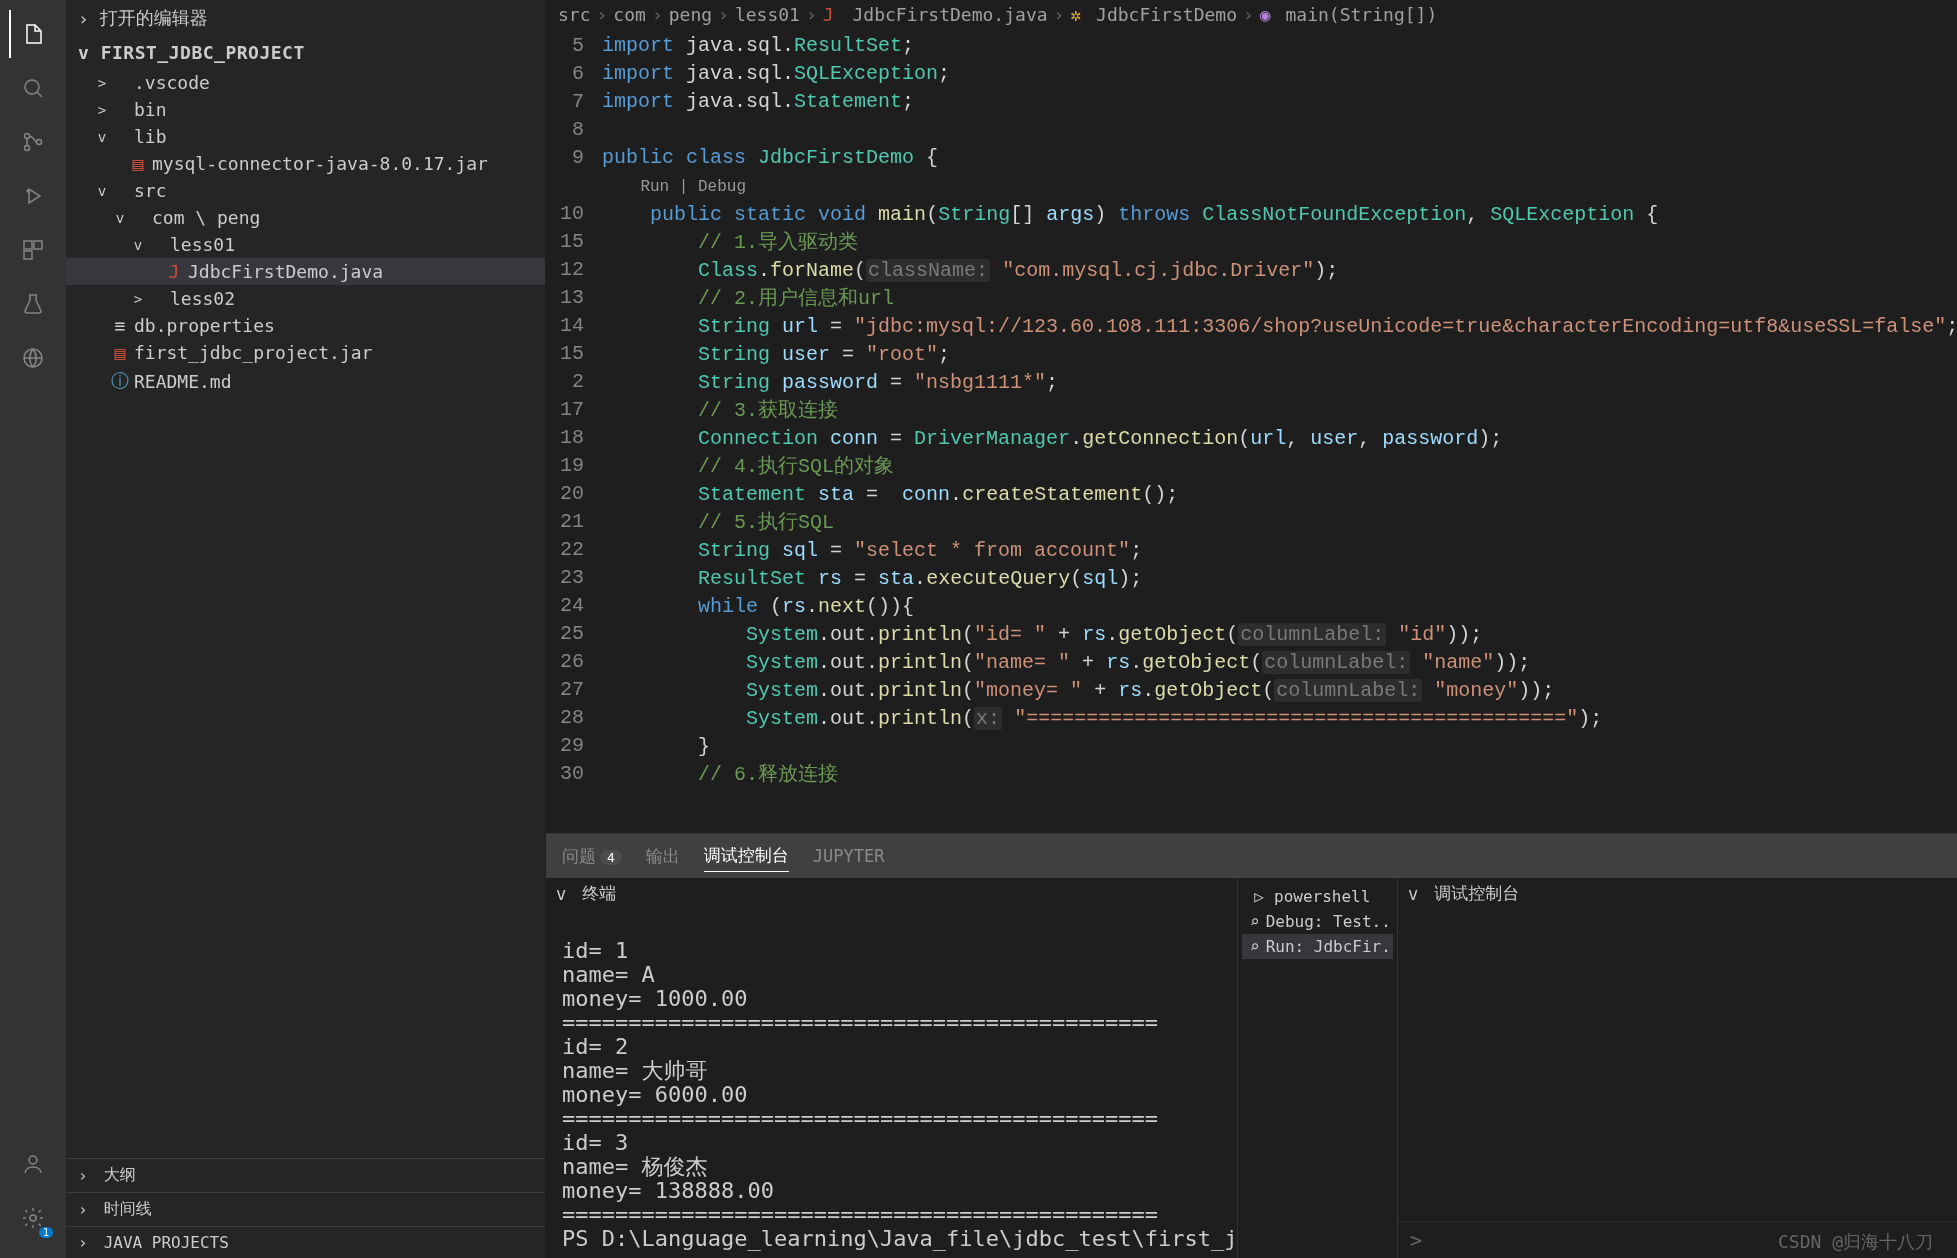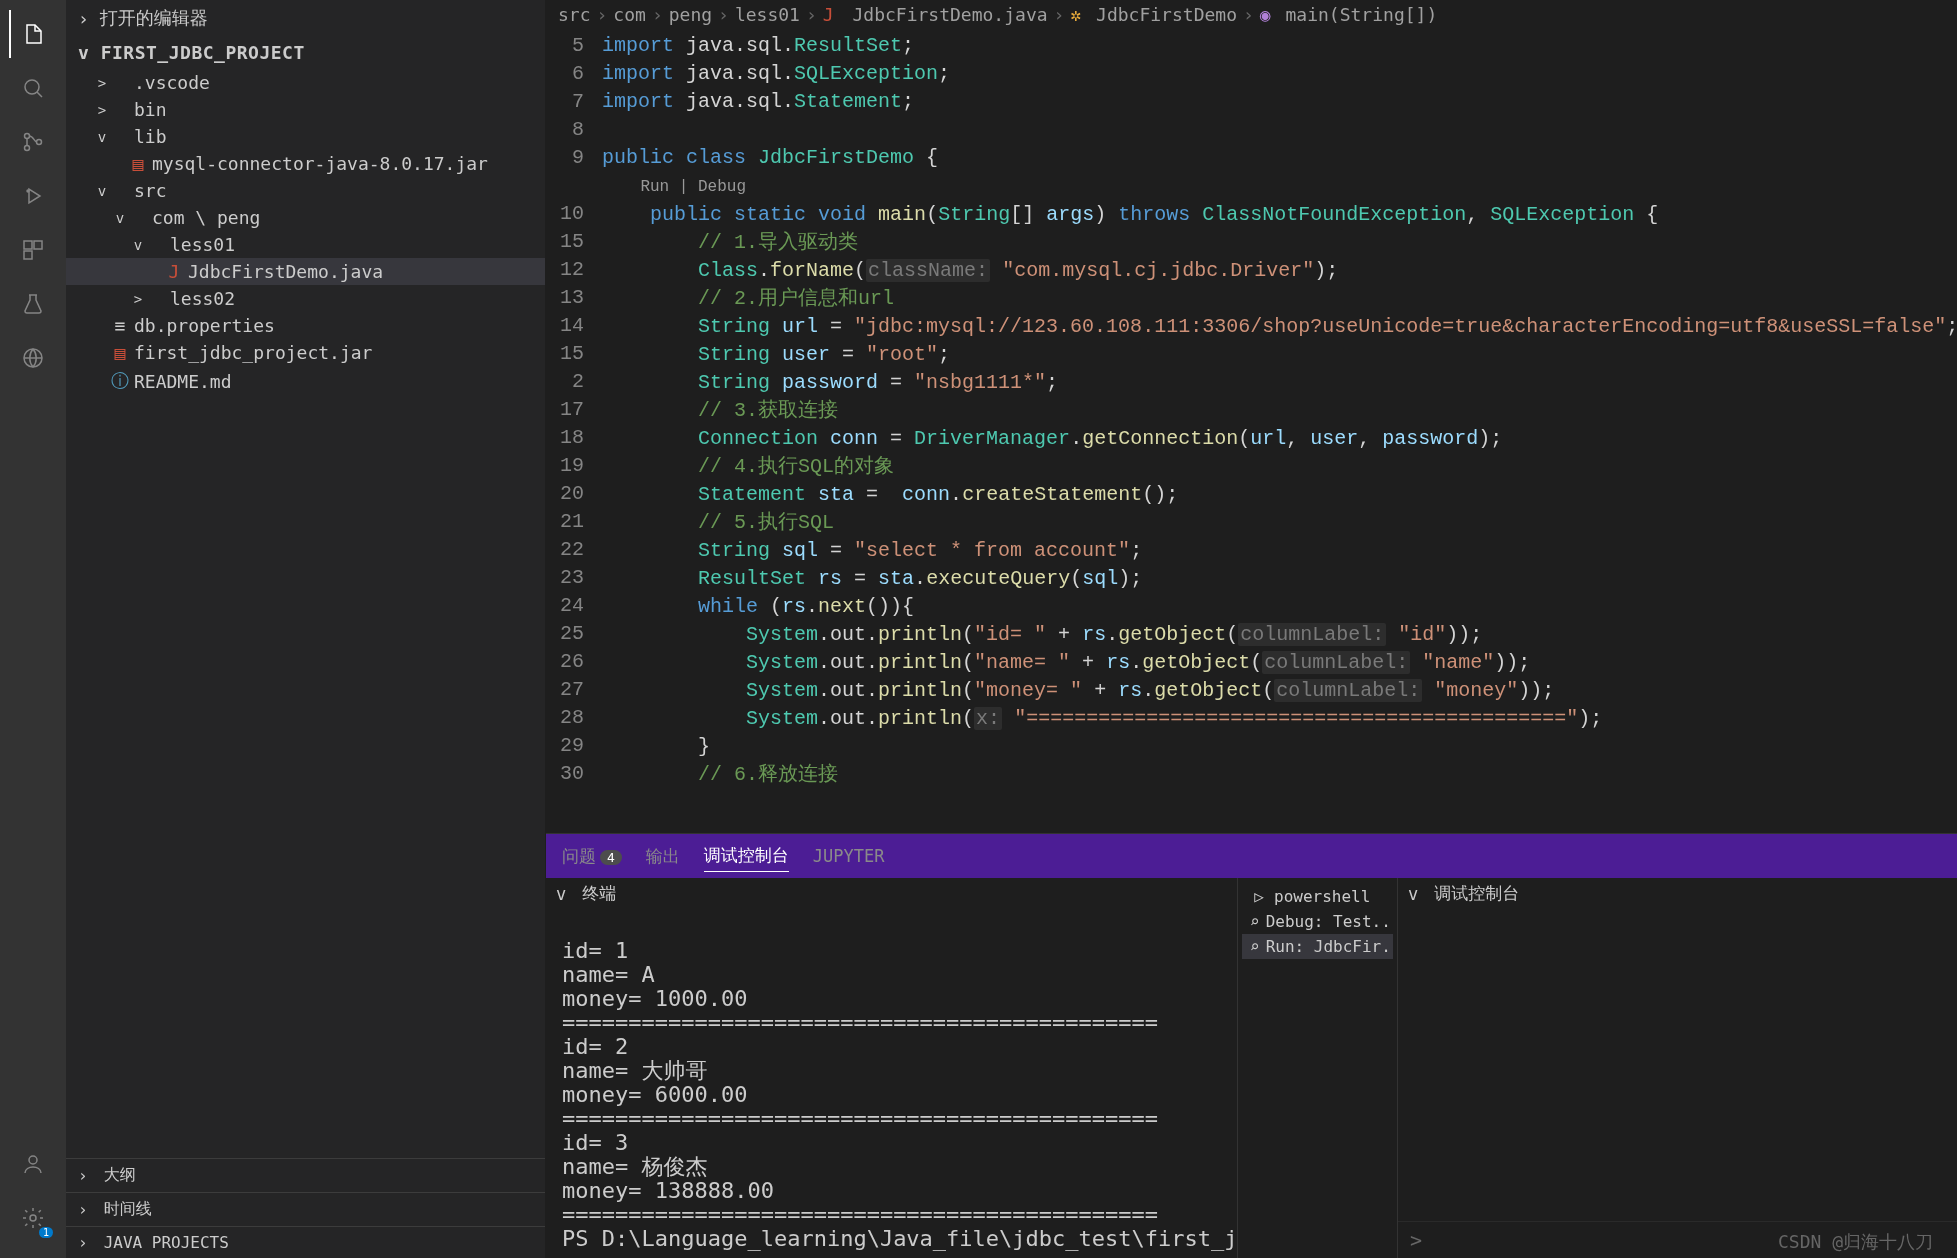--- a/index.html
+++ b/index.html
@@ -68,21 +68,21 @@
 
   .editor { flex:1; display:flex; overflow:hidden; background:#1e1e1e; font-family:Consolas,"Courier New",monospace; font-size:20px; line-height:28px;}
   .gutter { width:56px; text-align:right; color:#858585; padding:2px 18px 2px 0; user-select:none;}
   .code { flex:1; padding:2px 0; white-space:pre; overflow-x:auto;}
   .tok-kw{color:#569cd6;} .tok-type{color:#4ec9b0;} .tok-str{color:#ce9178;}
   .tok-com{color:#6a9955;} .tok-fn{color:#dcdcaa;} .tok-var{color:#9cdcfe;} .tok-punc{color:#d4d4d4;}
   .codelens{color:#999999; font-size:16px; padding-left:0;}
   .param-hint{color:#7a7a7a; background:#2d2d2d; padding:0 2px; border-radius:2px;}
 
   
-  .panel-tabs { display:flex; align-items:center; gap:24px; padding:6px 16px; background:#4c1d95; border-top:1px solid #333; font-size:17px;}
+  .panel-tabs { display:flex; align-items:center; gap:24px; padding:6px 16px; background:#404040; border-top:1px solid #333; font-size:17px;}
   .panel-tab { color:#8a8a8a; cursor:pointer; padding:4px 0;}
   .panel-tab.active { color:#fff; border-bottom:1px solid #fff;}
   .panel-badge { background:#4d4d4d; color:#fff; border-radius:10px; padding:0 7px; font-size:13px; margin-left:4px;}
 
   .panel-body { display:flex; height:380px; background:#1e1e1e;}
   .term-area { flex:1; display:flex; min-width:0;}
   .term-main { flex:1; display:flex; flex-direction:column; min-width:0;}
   .term-header { display:flex; align-items:center; padding:4px 10px; color:#ccc; font-size:17px; cursor:pointer;}
   .term-header .chev{width:16px;}
   .term-output { flex:1; padding:6px 16px; font-family:Consolas,monospace; font-size:22px; line-height:24px; color:#ccc; white-space:pre; overflow:auto;}

